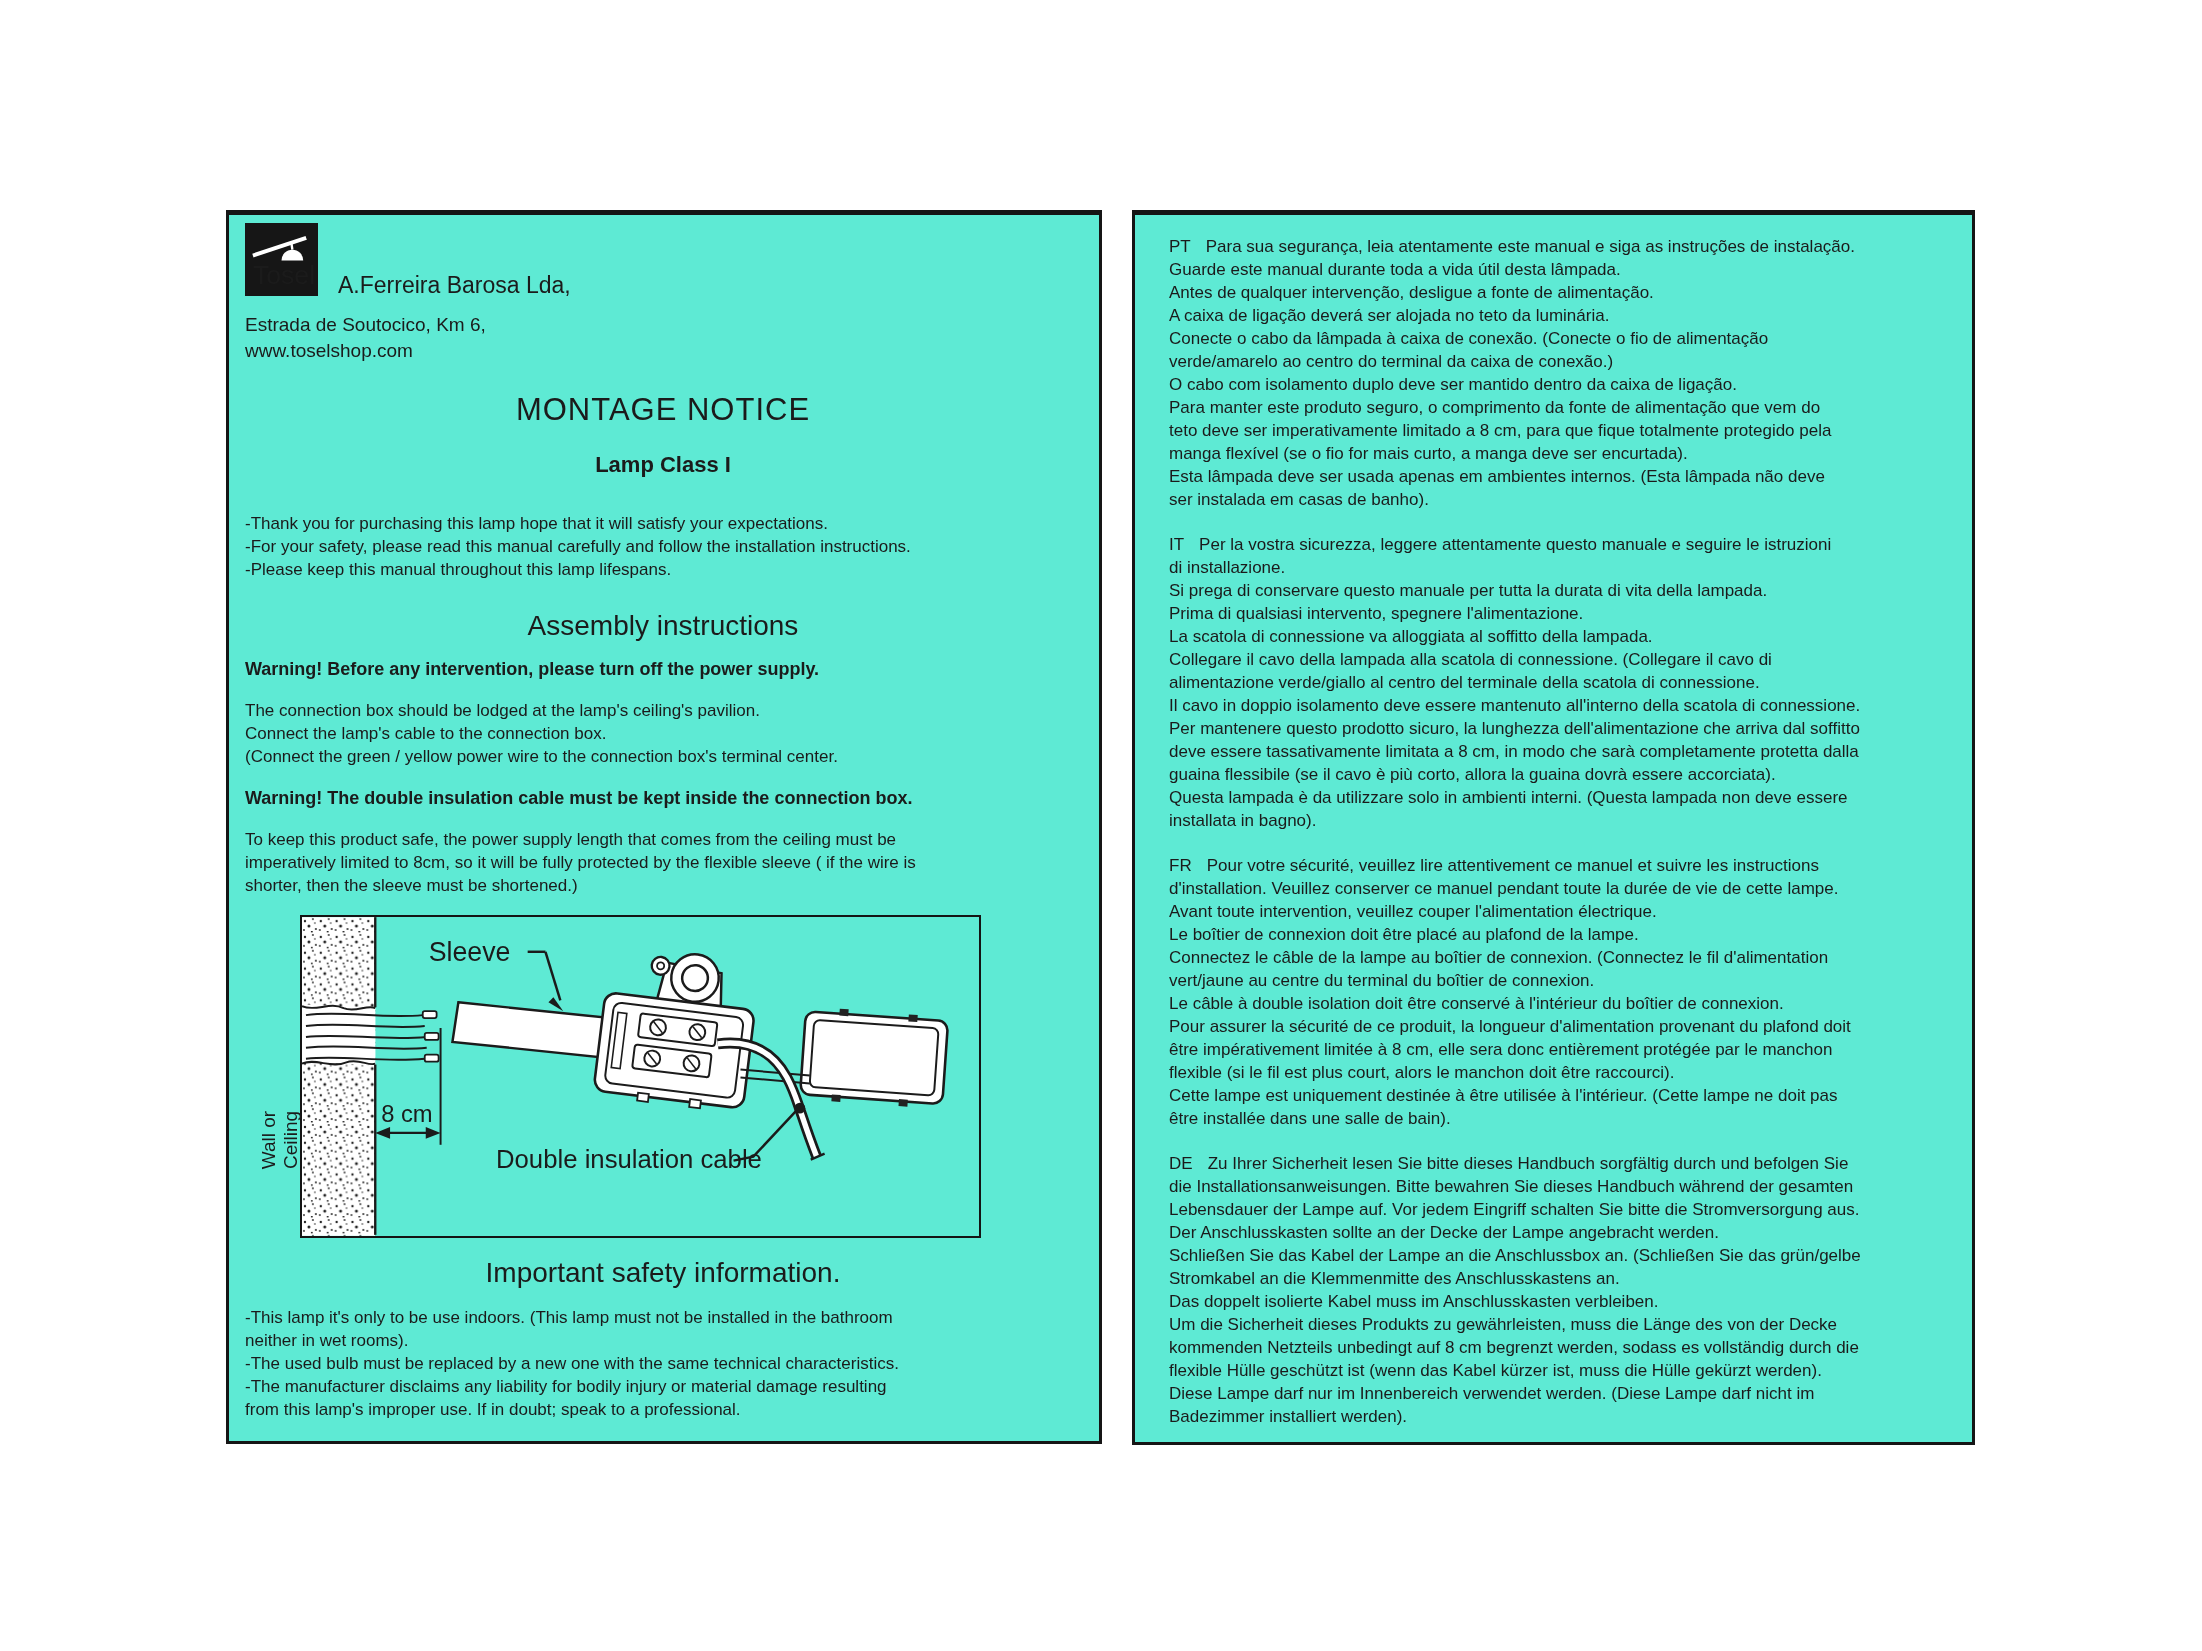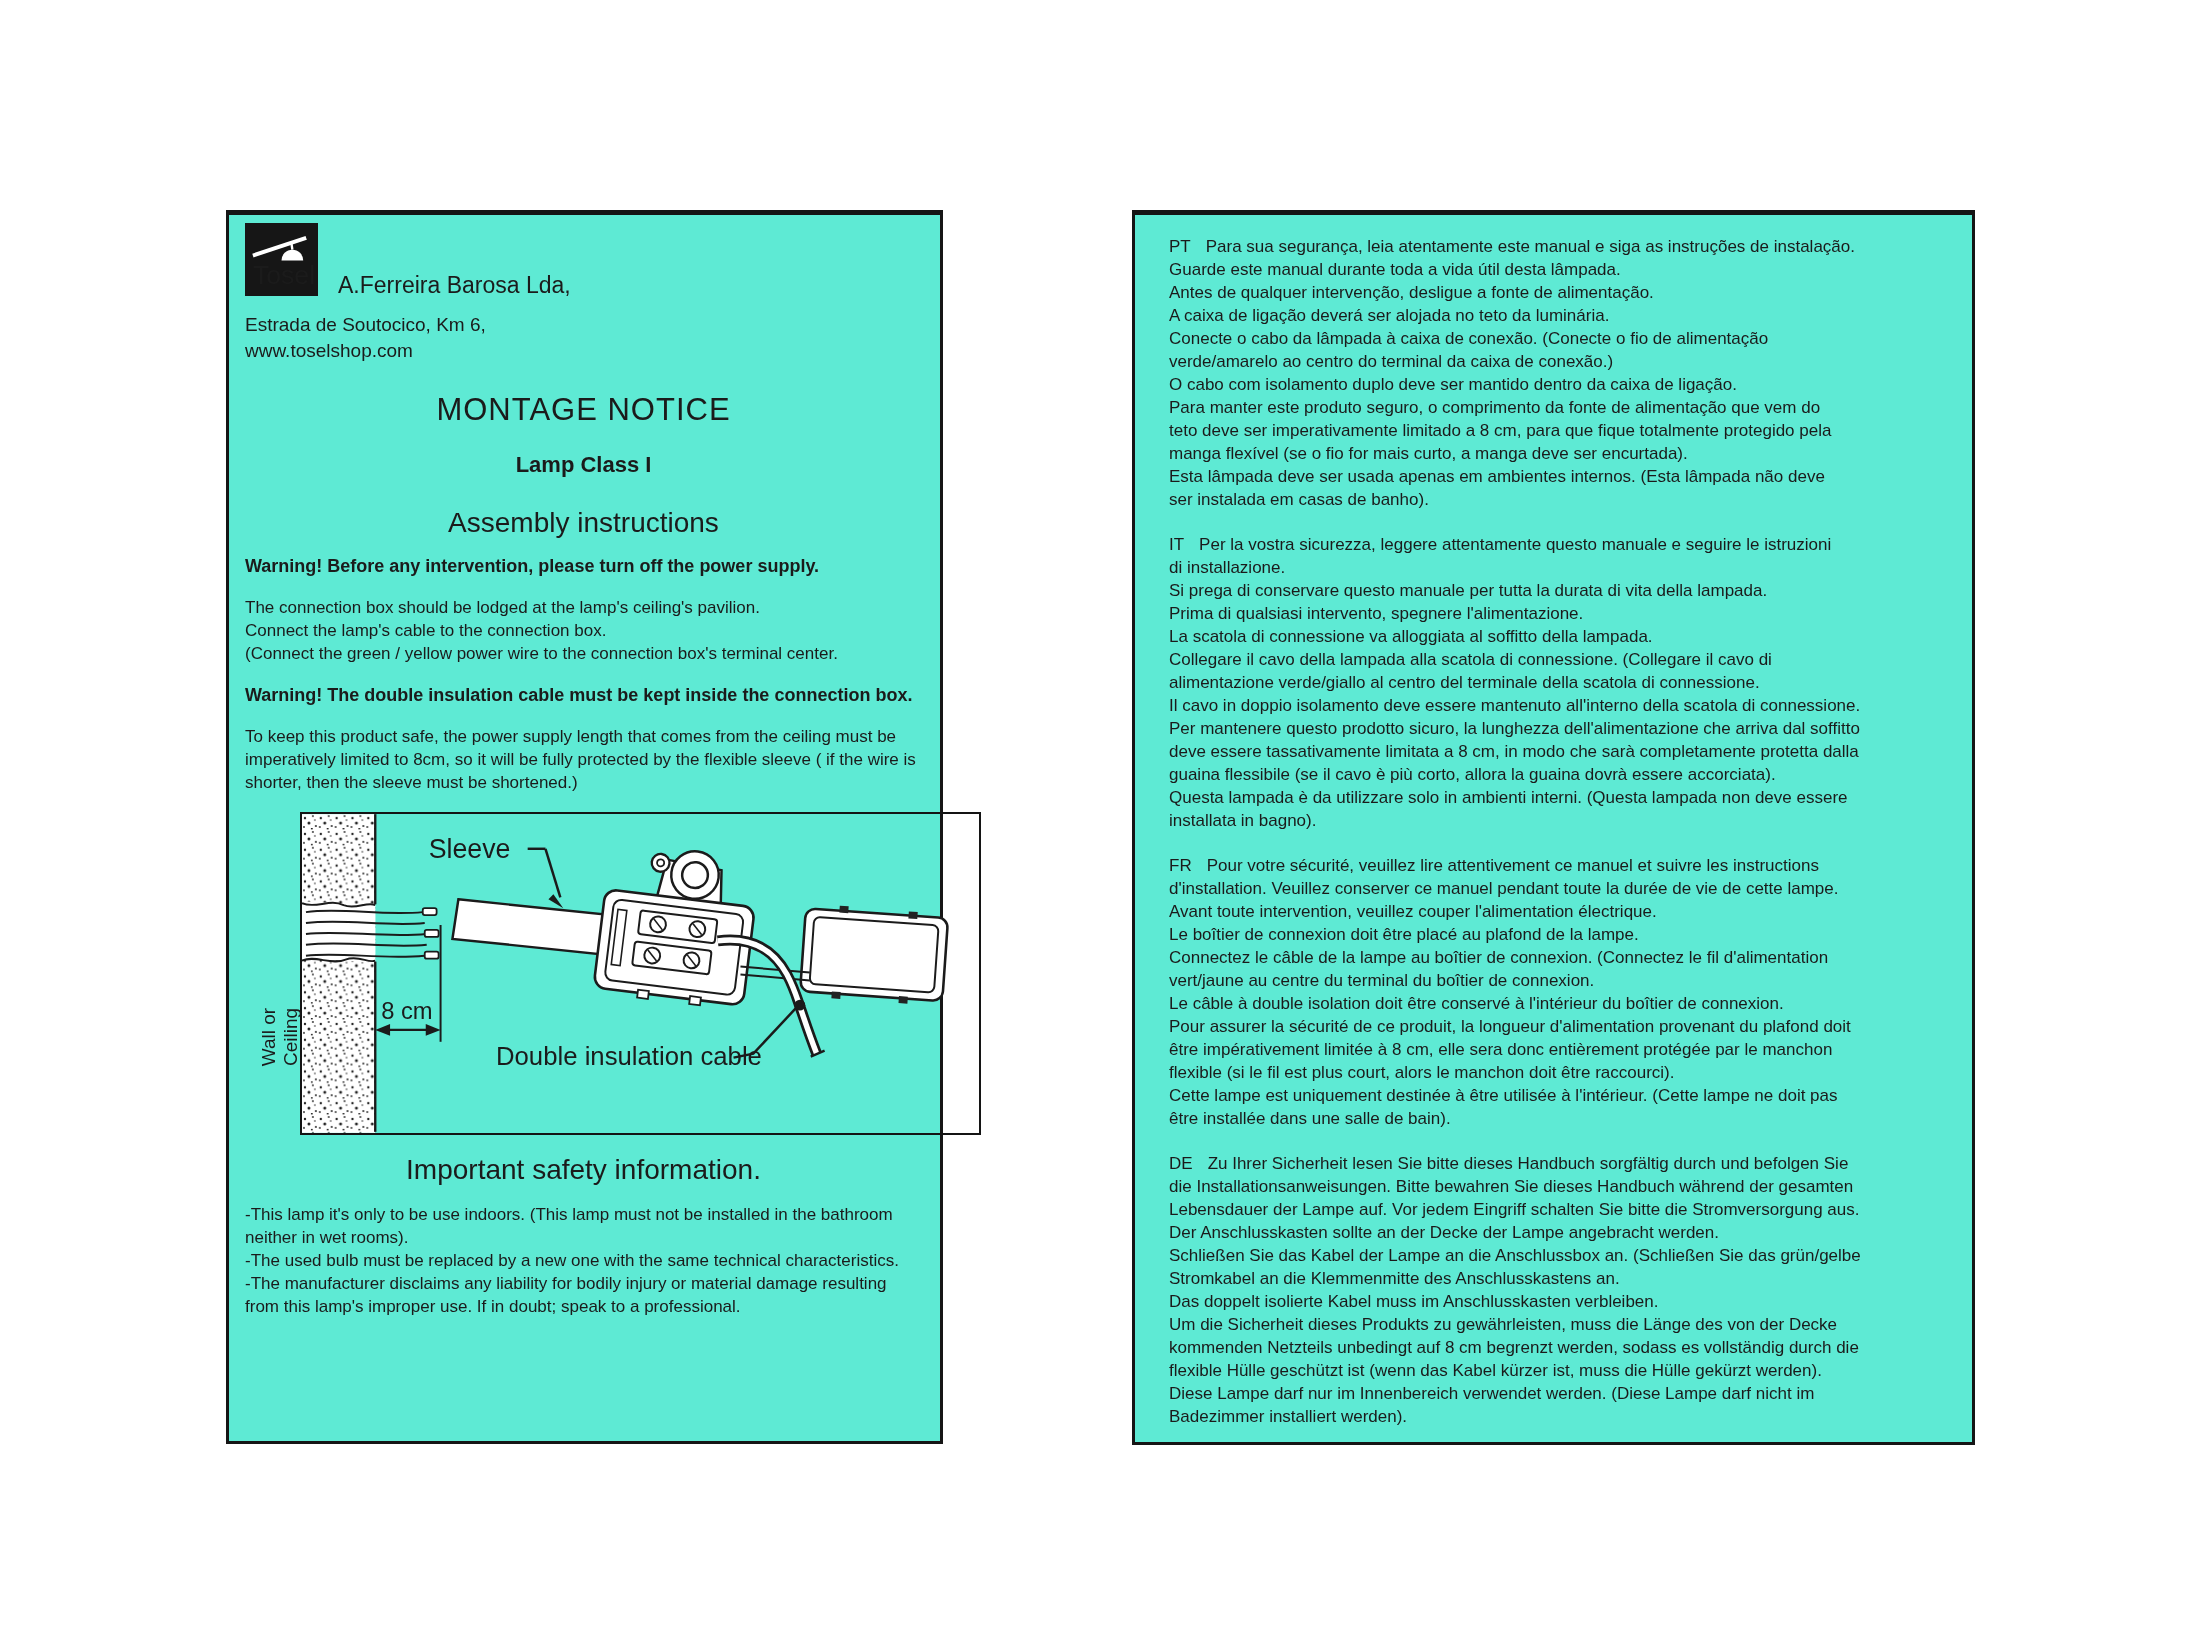--- a/index.html
+++ b/index.html
@@ -1,18 +1,18 @@
 <!DOCTYPE html>
 <html><head>
 <meta charset="utf-8">
 <style>
   html,body{margin:0;padding:0;background:#ffffff;}
   body{width:2203px;height:1651px;position:relative;font-family:"Liberation Sans","DejaVu Sans",sans-serif;color:#1b1b1b;}
   .page{position:absolute;background:#5eead4;border:3px solid #151515;border-top-width:5px;box-sizing:border-box;}
-  #page-left{left:226px;top:210px;width:717px;height:1234px;padding:6px 18px 0 16px;}
+  #page-left{left:226px;top:210px;width:876px;height:1234px;padding:6px 18px 0 16px;}
   #page-right{left:1132px;top:210px;width:843px;height:1235px;padding:20px 22px 0 34px;}
   .hdr{position:relative;height:83px;}
   .logo{position:absolute;left:0;top:2px;width:73px;height:73px;}
   .company{position:absolute;left:93px;top:51px;font-size:23px;}
   .addr{margin-top:8px;font-size:19px;line-height:26px;}
   .title{margin-top:28px;text-align:center;font-size:31px;letter-spacing:1px;line-height:36px;}
   .subtitle{margin-top:24px;text-align:center;font-size:22px;font-weight:bold;line-height:26px;}
   .para{white-space:pre-wrap;font-size:17px;line-height:23px;}
   .intro{margin-top:34px;}
   .h2{margin-top:28px;text-align:center;font-size:28px;line-height:34px;}
@@ -49,20 +49,23 @@
   </div>
 
   <div class="addr">
     <div>Estrada de Soutocico, Km 6,</div>
     <div>www.toselshop.com</div>
   </div>
 
   <div class="title">MONTAGE NOTICE</div>
   <div class="subtitle">Lamp Class I</div>
 
+  <div class="para intro">-Thank you for purchasing this lamp hope that it will satisfy your expectations.
+-For your safety, please read this manual carefully and follow the installation instructions.
+-Please keep this manual throughout this lamp lifespans.</div>
 
   <div class="h2">Assembly instructions</div>
 
   <div class="warn">Warning! Before any intervention, please turn off the power supply.</div>
   <div class="para body-para">The connection box should be lodged at the lamp's ceiling's pavilion.
 Connect the lamp's cable to the connection box.
 (Connect the green / yellow power wire to the connection box's terminal center.</div>
 
   <div class="warn warn2">Warning! The double insulation cable must be kept inside the connection box.</div>
   <div class="para body-para">To keep this product safe, the power supply length that comes from the ceiling must be

